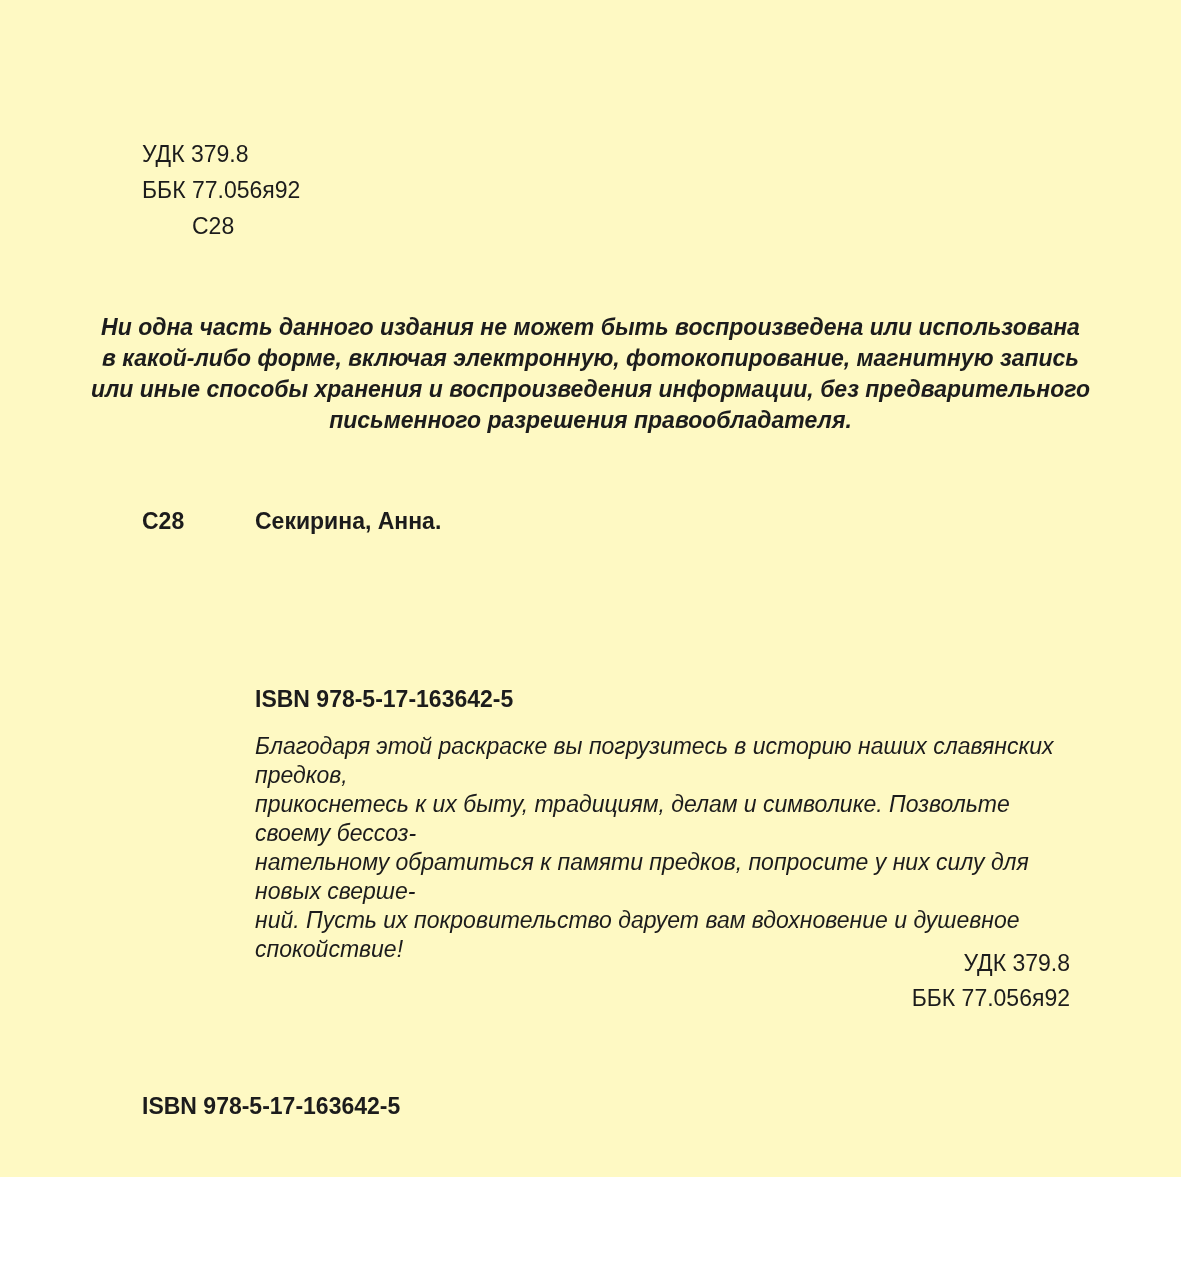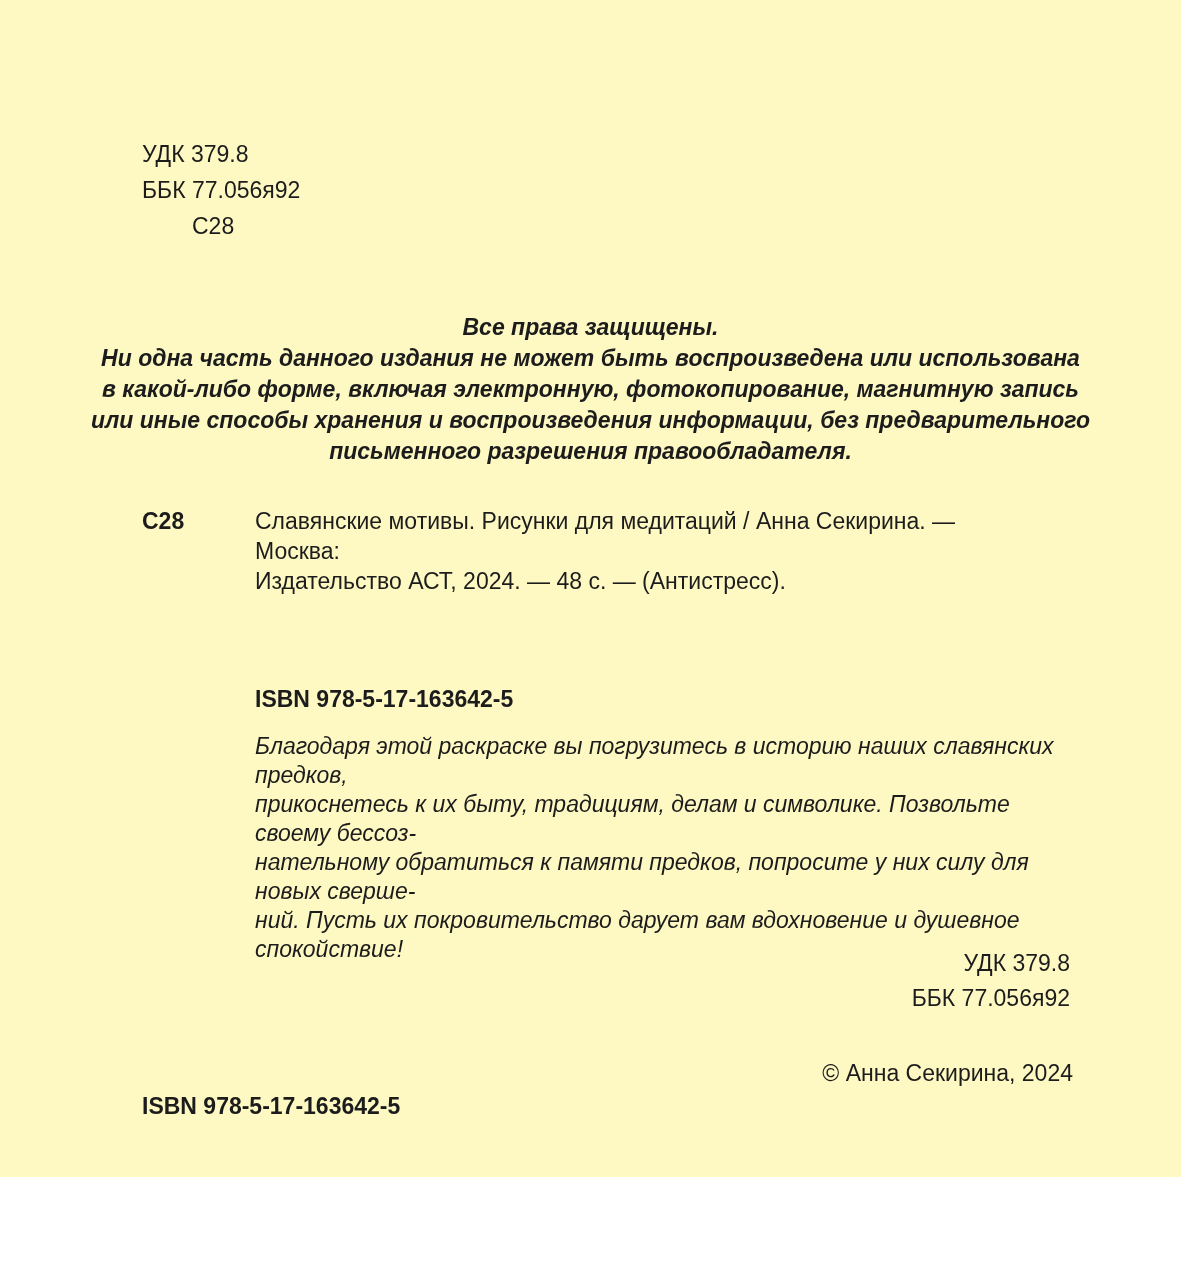--- a/index.html
+++ b/index.html
@@ -104,46 +104,43 @@
 
 <div class="page">
 
   <div class="top-meta">
     <div class="line">УДК 379.8</div>
     <div class="line">ББК 77.056я92</div>
     <div class="line indent">С28</div>
   </div>
 
   <div class="rights-block">
-    <div>Все права защищены.</div>
     <div class="pre">Ни одна часть данного издания не может быть воспроизведена или использована
 в какой-либо форме, включая электронную, фотокопирование, магнитную запись
 или иные способы хранения и воспроизведения информации, без предварительного
 письменного разрешения правообладателя.</div>
   </div>
 
   <div class="catalog-block">
     <div class="catalog-code">С28</div>
     <div class="catalog-entry">
-      <div class="pre">Славянские мотивы. Рисунки для медитаций / Анна Секирина. — Москва:
-Издательство АСТ, 2024. — 48 с. — (Антистресс).</div>
+      <div class="catalog-author">Секирина, Анна.</div>
     </div>
   </div>
 
   <div class="isbn-mid">ISBN 978-5-17-163642-5</div>
 
   <div class="annotation pre">Благодаря этой раскраске вы погрузитесь в историю наших славянских предков,
 прикоснетесь к их быту, традициям, делам и символике. Позвольте своему бессоз-
 нательному обратиться к памяти предков, попросите у них силу для новых сверше-
 ний. Пусть их покровительство дарует вам вдохновение и душевное спокойствие!</div>
 
   <div class="codes-right">
     <div>УДК 379.8</div>
     <div>ББК 77.056я92</div>
   </div>
 
   <div class="copyright-block">
-    <div>© Анна Секирина, 2024</div>
   </div>
 
   <div class="isbn-bottom">ISBN 978-5-17-163642-5</div>
 
 </div>
 
 </body></html>

